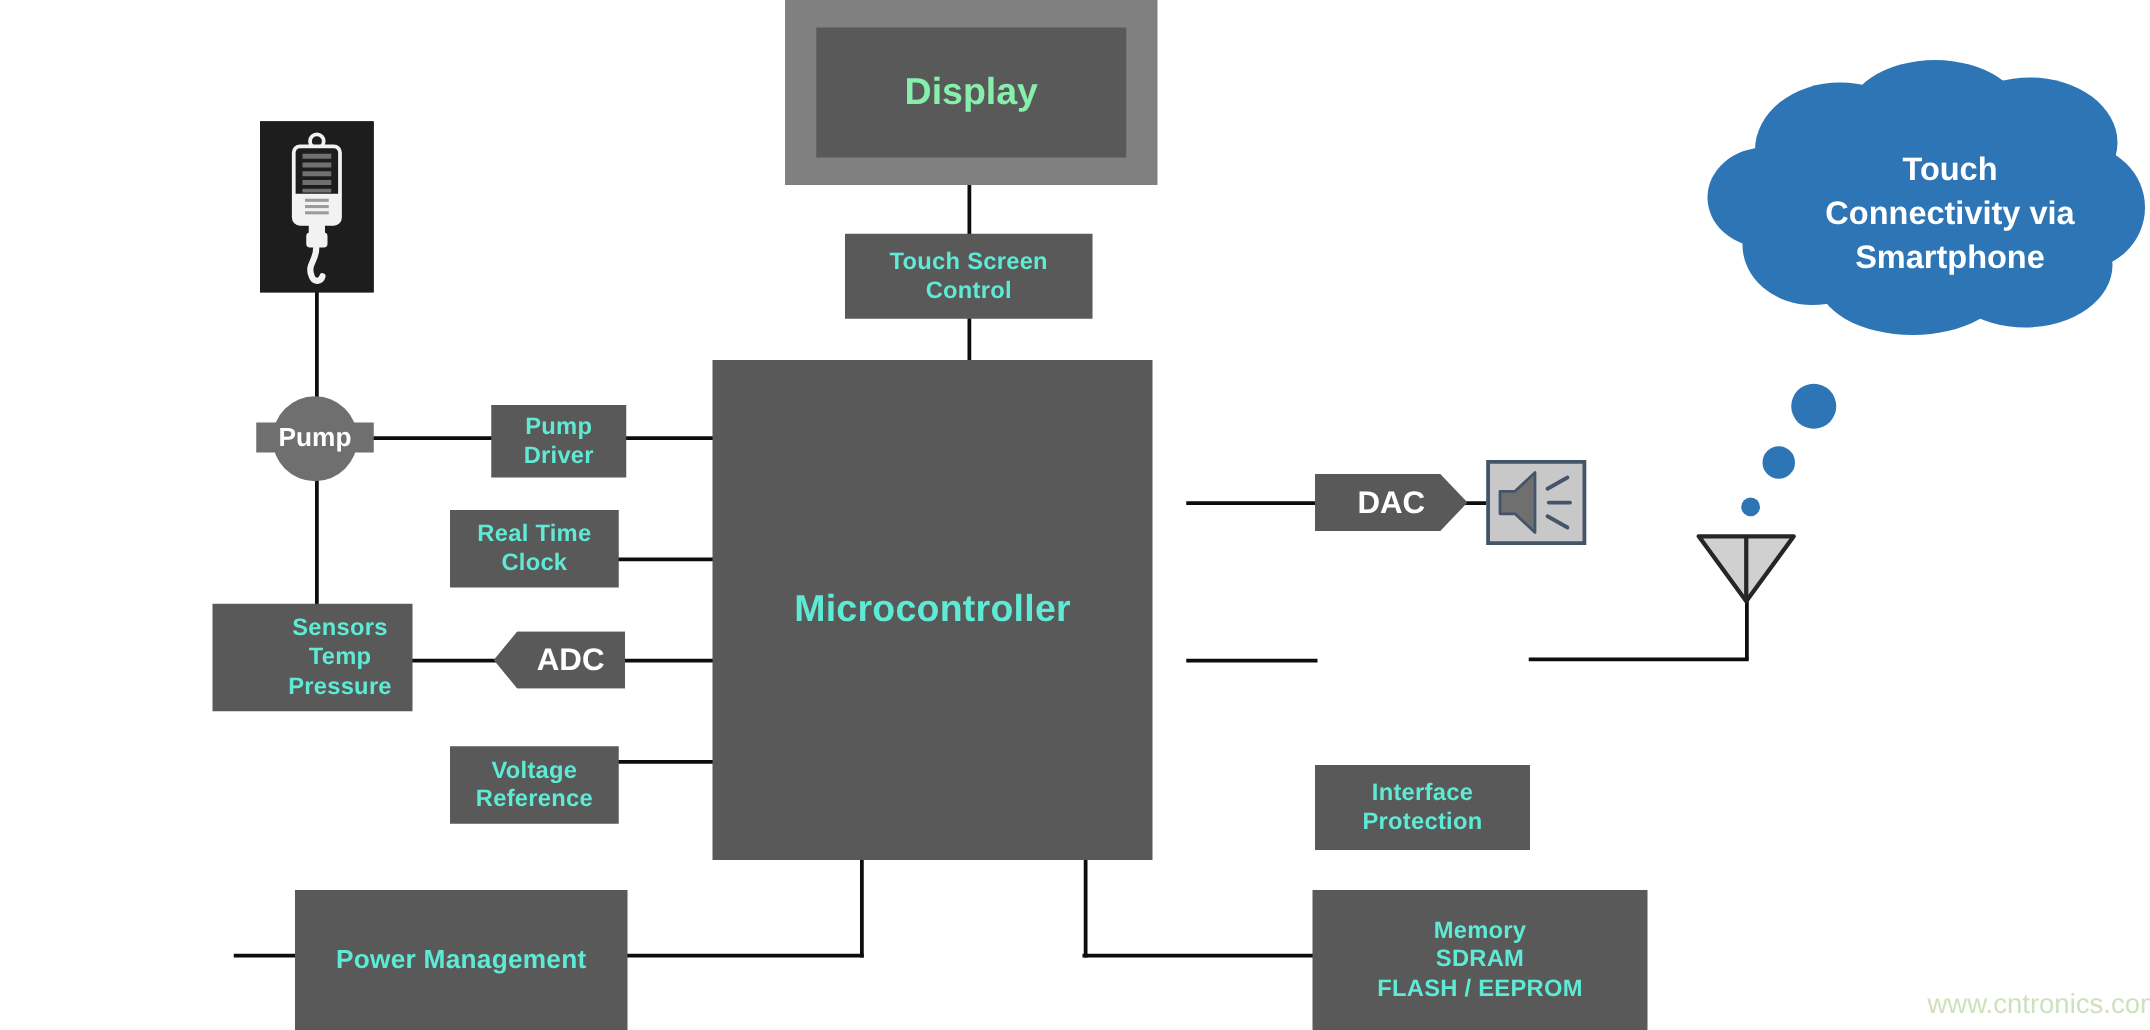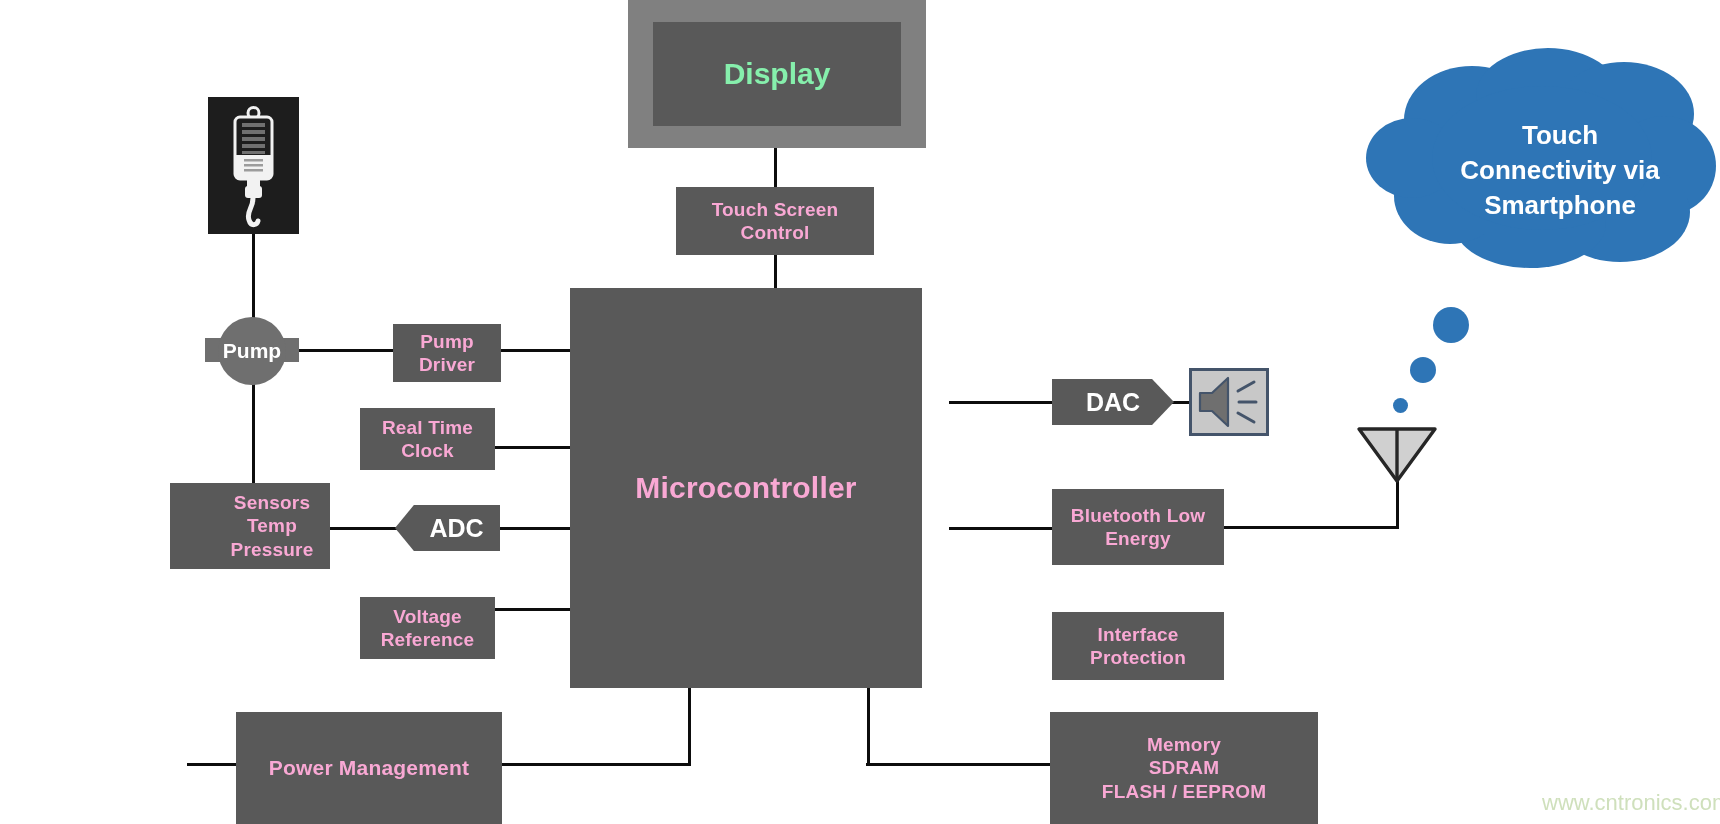--- a/index.html
+++ b/index.html
@@ -13,21 +13,21 @@
     width:1720px;
     height:824px;
     background:#ffffff;
     overflow:hidden;
   }
 
   
   .blk{
     position:absolute;
     background:#595959;
-    color:#f9a8d4;
+    color:#5eead4;
     display:flex;
     align-items:center;
     justify-content:center;
     text-align:center;
     font-weight:bold;
     line-height:1.22;
     letter-spacing:.2px;
     box-sizing:border-box;
     z-index:6;
     white-space:pre-line;
@@ -225,22 +225,20 @@
   <div id="speaker" style="left:1189px;top:368px;width:80px;height:68px;">
     <svg width="74" height="62" viewBox="0 0 74 62" aria-hidden="true">
       <path d="M8 22 H20 L36 7 V55 L20 40 H8 Z" fill="#6f6f6f" stroke="#44546a" stroke-width="2.2" stroke-linejoin="round"></path>
       <line x1="46" y1="20" x2="62" y2="11" stroke="#44546a" stroke-width="3" stroke-linecap="round"></line>
       <line x1="47" y1="31" x2="64" y2="31" stroke="#44546a" stroke-width="3" stroke-linecap="round"></line>
       <line x1="46" y1="42" x2="62" y2="51" stroke="#44546a" stroke-width="3" stroke-linecap="round"></line>
     </svg>
   </div>
 
   <div class="wire wh" style="left:949px;top:527px;width:105px;"></div>
-  <div class="blk small" style="left:1052px;top:489px;width:172px;height:76px;">Bluetooth Low
-Energy</div>
 
   <div class="wire wh" style="left:1223px;top:526px;width:176px;"></div>
   <div class="wire wv" style="left:1396px;top:477px;height:50px;"></div>
 
   <div id="antenna" style="left:1355px;top:425px;width:84px;height:60px;">
     <svg width="84" height="60" viewBox="0 0 84 60" aria-hidden="true">
       <polygon points="4,4 80,4 42,56" fill="#d0d0d0" stroke="#262626" stroke-width="3.4" stroke-linejoin="round"></polygon>
       <line x1="42" y1="4" x2="42" y2="56" stroke="#262626" stroke-width="3.4"></line>
     </svg>
   </div>

